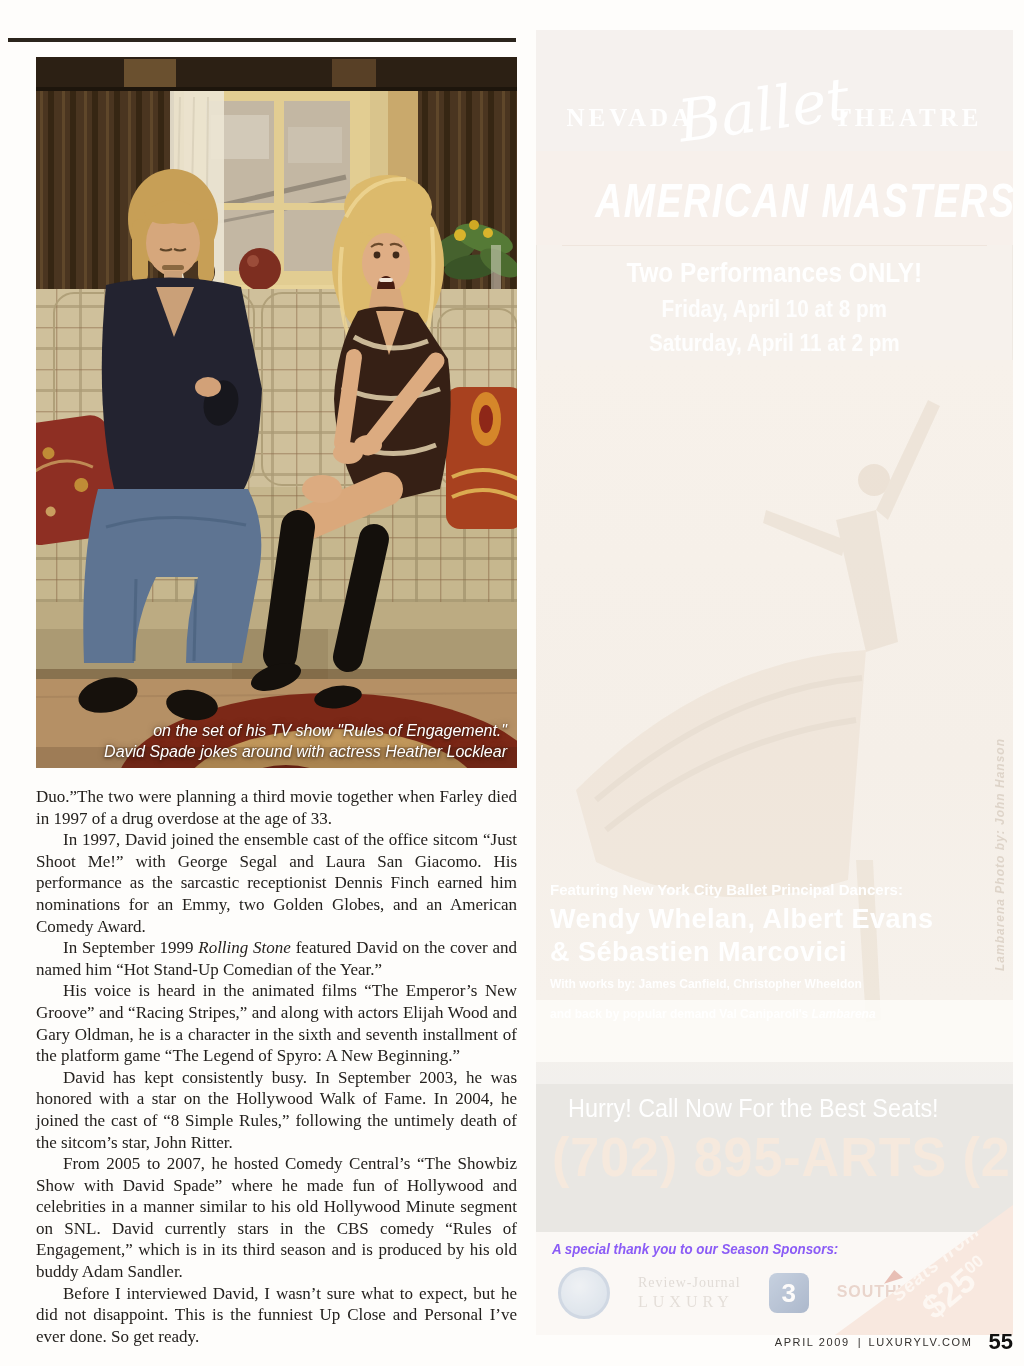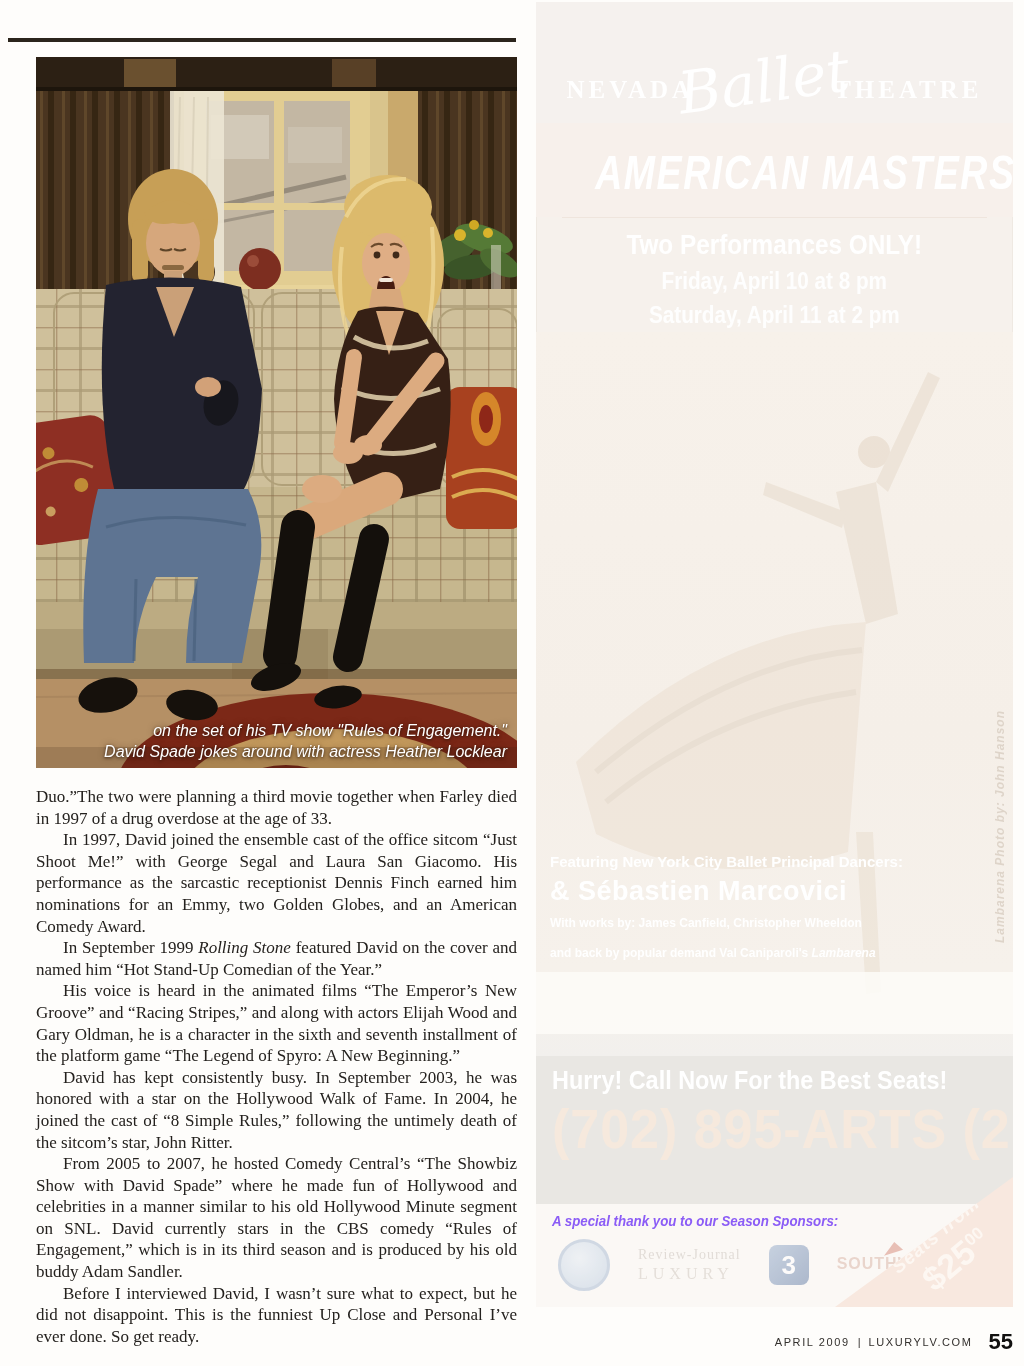--- a/index.html
+++ b/index.html
@@ -13,21 +13,21 @@
   .caption{position:absolute;right:10px;bottom:6px;text-align:right;color:#fff;
            font-style:italic;font-size:16px;line-height:21px;
            text-shadow:0 1px 3px rgba(40,20,10,.85),0 0 6px rgba(60,30,15,.5);}
   .article{position:absolute;left:36px;top:786px;width:481px;color:#24211e;
            font-family:"Liberation Serif",serif;font-size:17px;line-height:21.6px;text-align:justify;}
   .article p{margin:0;text-indent:27px;}
   .article p.noindent{text-indent:0;}
   .ital{font-style:italic;}
 
   
-  .ad{position:absolute;left:536px;top:2px;width:477px;height:1305px;background:#f6f1ec;
+  .ad{position:absolute;left:536px;top:30px;width:477px;height:1305px;background:#f6f1ec;
       overflow:hidden;box-shadow:inset 0 0 0 1px rgba(160,140,120,.08);color:#fff;}
   .ad-header{position:absolute;top:0;left:0;right:0;height:121px;background:#f5f1ee;}
   .brand{position:absolute;top:54px;left:0;right:0;display:flex;justify-content:center;
          align-items:center;color:#fff;}
   .brand-serif{font-family:"Liberation Serif",serif;font-weight:bold;font-size:25px;letter-spacing:4px;}
   .brand-script{font-family:"DejaVu Serif",serif;font-style:italic;font-size:58px;
                 margin:0 -16px;position:relative;top:-8px;transform:rotate(-8deg);z-index:2;}
   .ad-title-band{position:absolute;top:121px;left:0;right:0;height:94px;background:#f7f0eb;}
   .ad-title{position:absolute;top:22px;left:0;right:0;text-align:center;}
   .ad-title span{display:inline-block;transform:scaleX(.78);font-weight:bold;font-style:italic;
@@ -45,21 +45,21 @@
   .feat{font-size:15px;font-weight:bold;margin-bottom:5px;}
   .dancer-names{font-size:27px;font-weight:bold;line-height:33px;letter-spacing:.5px;}
   .works{font-size:12px;font-weight:bold;line-height:30px;}
   .works:first-of-type{margin-top:10px;}
   .photo-credit{position:absolute;right:6px;bottom:113px;writing-mode:vertical-rl;
                 transform:rotate(180deg);font-style:italic;font-weight:bold;font-size:12px;
                 letter-spacing:1px;color:#ded4c9;}
 
   .ad-cta{position:absolute;top:1054px;left:0;right:0;height:148px;background:#e9e7e3;
           padding-left:16px;box-sizing:border-box;}
-  .cta-head{margin-top:9px;font-size:26px;font-weight:bold;}
+  .cta-head{margin-top:9px;font-size:26px;font-weight:normal;margin-left:16px;}
   .cta-head span,.cta-phone span,.cta-online span{display:inline-block;transform-origin:left center;white-space:nowrap;}
   .cta-head span{transform:scaleX(.9);}
   .cta-phone{font-size:56px;font-weight:bold;color:#f6e9dd;margin-top:0px;}
   .cta-phone span{transform:scaleX(.93);letter-spacing:1px;}
   .cta-online{font-size:28px;font-weight:bold;margin-top:0px;}
   .cta-online span{transform:scaleX(.85);}
 
   .ad-sponsors{position:absolute;top:1202px;left:0;right:0;height:103px;background:#fbf8f5;}
   .sponsor-label{margin:9px 0 0 16px;font-style:italic;font-weight:bold;font-size:14px;color:#8b5cf6;}
   .sponsor-label span{display:inline-block;transform-origin:left center;transform:scaleX(.95);}
@@ -283,20 +283,21 @@
           <circle cx="338" cy="120" r="16" fill="#e4d6c6"></circle>
           <path d="M340,150 L392,40 L404,46 L352,160 Z" fill="#e7dbcc"></path>
           <path d="M310,180 L230,150 L227,163 L306,196 Z" fill="#e7dbcc"></path>
           <path d="M320,500 L330,662 L345,660 L337,500 Z" fill="#eadfd0"></path>
         </g>
         <rect x="0" y="640" width="477" height="62" fill="#fdfbf8" opacity="0.85"></rect>
       </svg>
 
       <div class="ad-dancers">
         <div class="feat">Featuring New York City Ballet Principal Dancers:</div>
+        <div class="dancer-names">Wendy Whelan, Albert Evans</div>
         <div class="dancer-names">&amp; Sébastien Marcovici</div>
         <div class="works">With works by: James Canfield, Christopher Wheeldon</div>
         <div class="works"><span>and back by popular demand Val Caniparoli's </span><span class="ital">Lambarena</span></div>
       </div>
 
       <div class="photo-credit">Lambarena  Photo by: John Hanson</div>
     </div>
 
     <div class="ad-cta">
       <div class="cta-head"><span>Hurry! Call Now For the Best Seats!</span></div>

